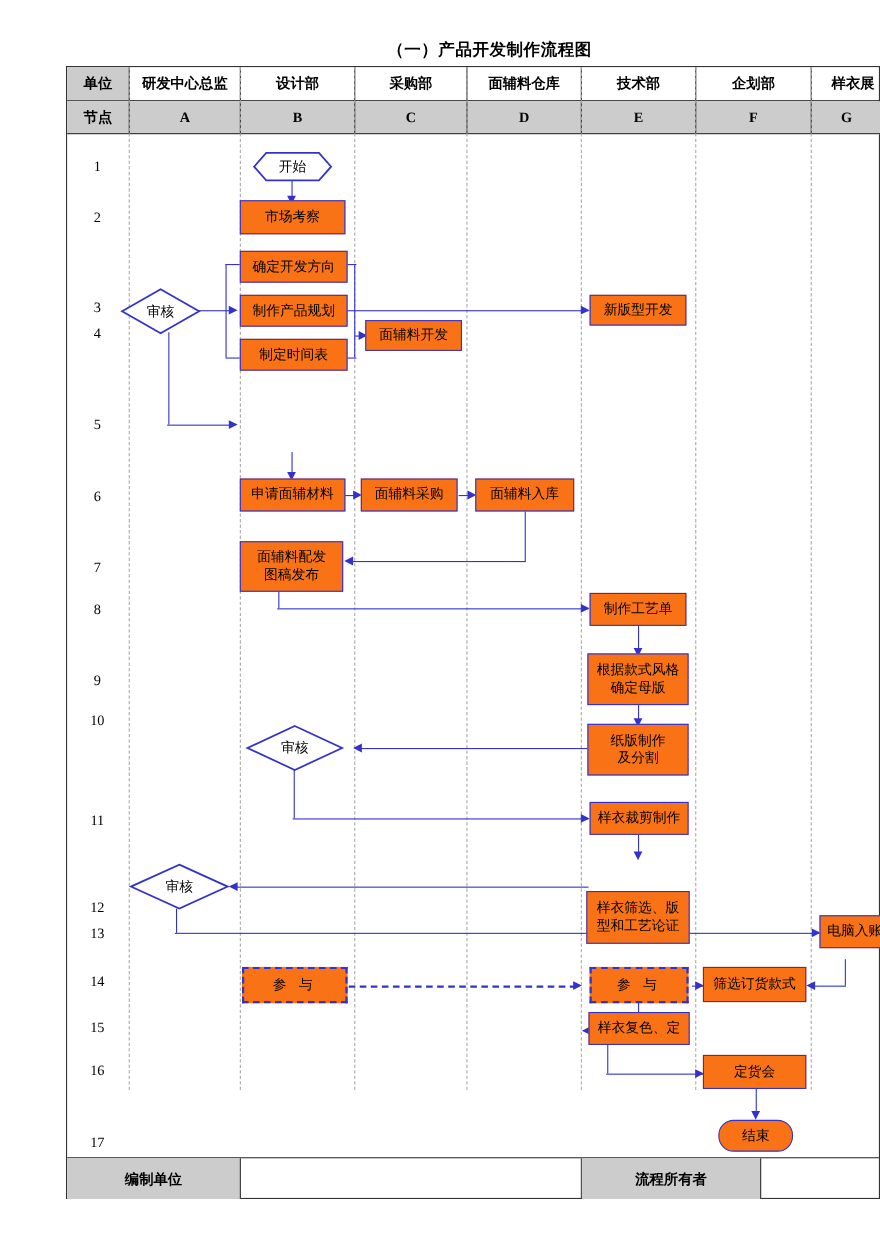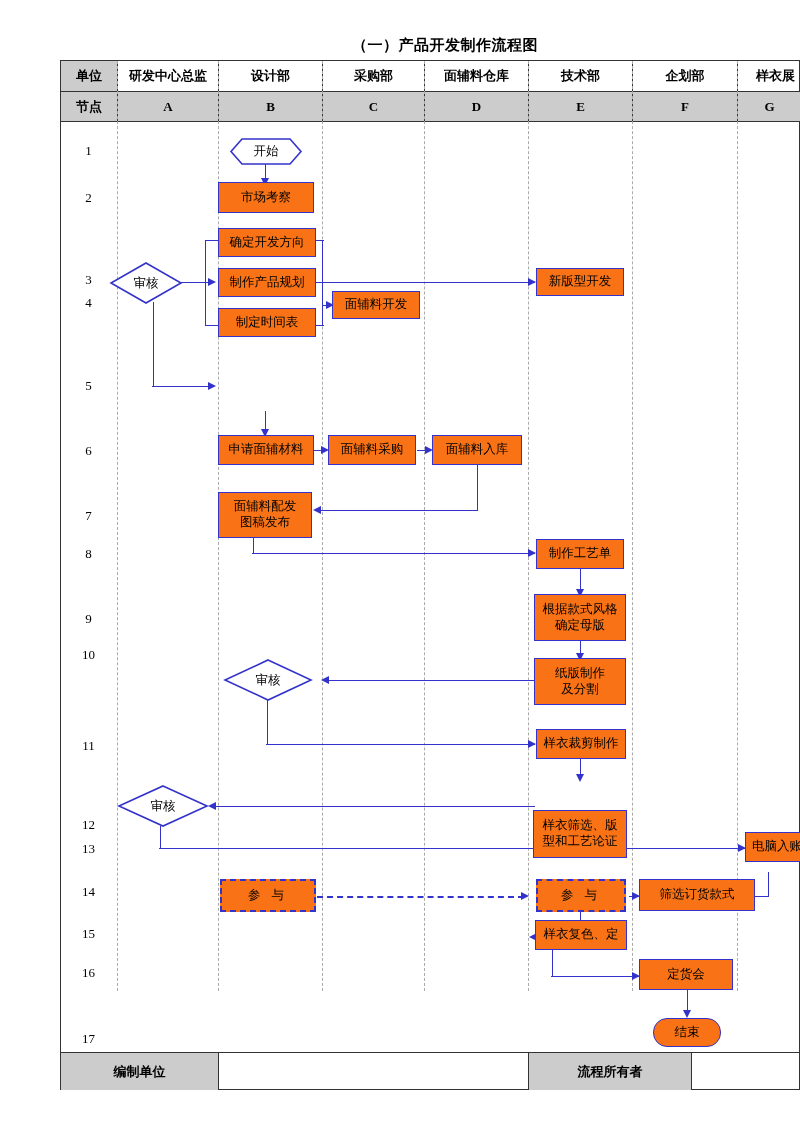--- a/index.html
+++ b/index.html
@@ -344,19 +344,19 @@
       <polygon points="45,1 89,21 45,41 1,21" fill="#ffffff" stroke="#3333cc" stroke-width="1.6"></polygon>
     </svg>
     <div class="lbl">审核</div>
   </div>
 
   <div class="node" style="left:745px;top:832px;width:70px;height:30px;justify-content:flex-start;padding-left:6px;">电脑入账</div>
 
   <div class="node dashed" style="left:220px;top:879px;width:96px;height:33px;">参 与</div>
   <div class="node dashed" style="left:536px;top:879px;width:90px;height:33px;">参 与</div>
 
-  <div class="node" style="left:639px;top:879px;width:116px;height:32px;">筛选订货款式</div>
+  <div class="node" style="left:639px;top:879px;width:94px;height:32px;">筛选订货款式</div>
   <div class="node" style="left:535px;top:920px;width:92px;height:30px;">样衣复色、定</div>
   <div class="node" style="left:639px;top:959px;width:94px;height:31px;">定货会</div>
 
   <div class="node rounded" style="left:653px;top:1018px;width:68px;height:29px;">结束</div>
 
 </div>
 
 </body></html>

